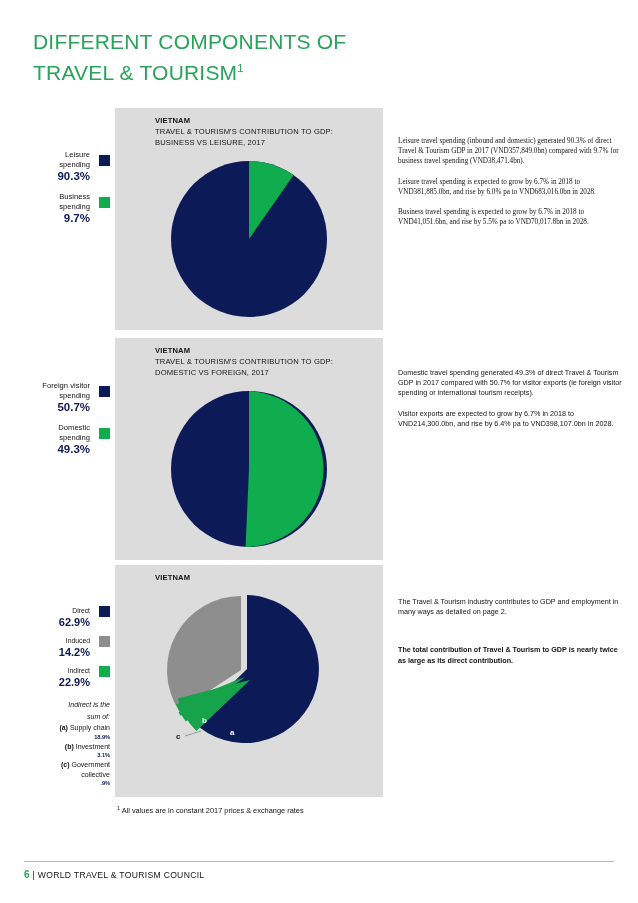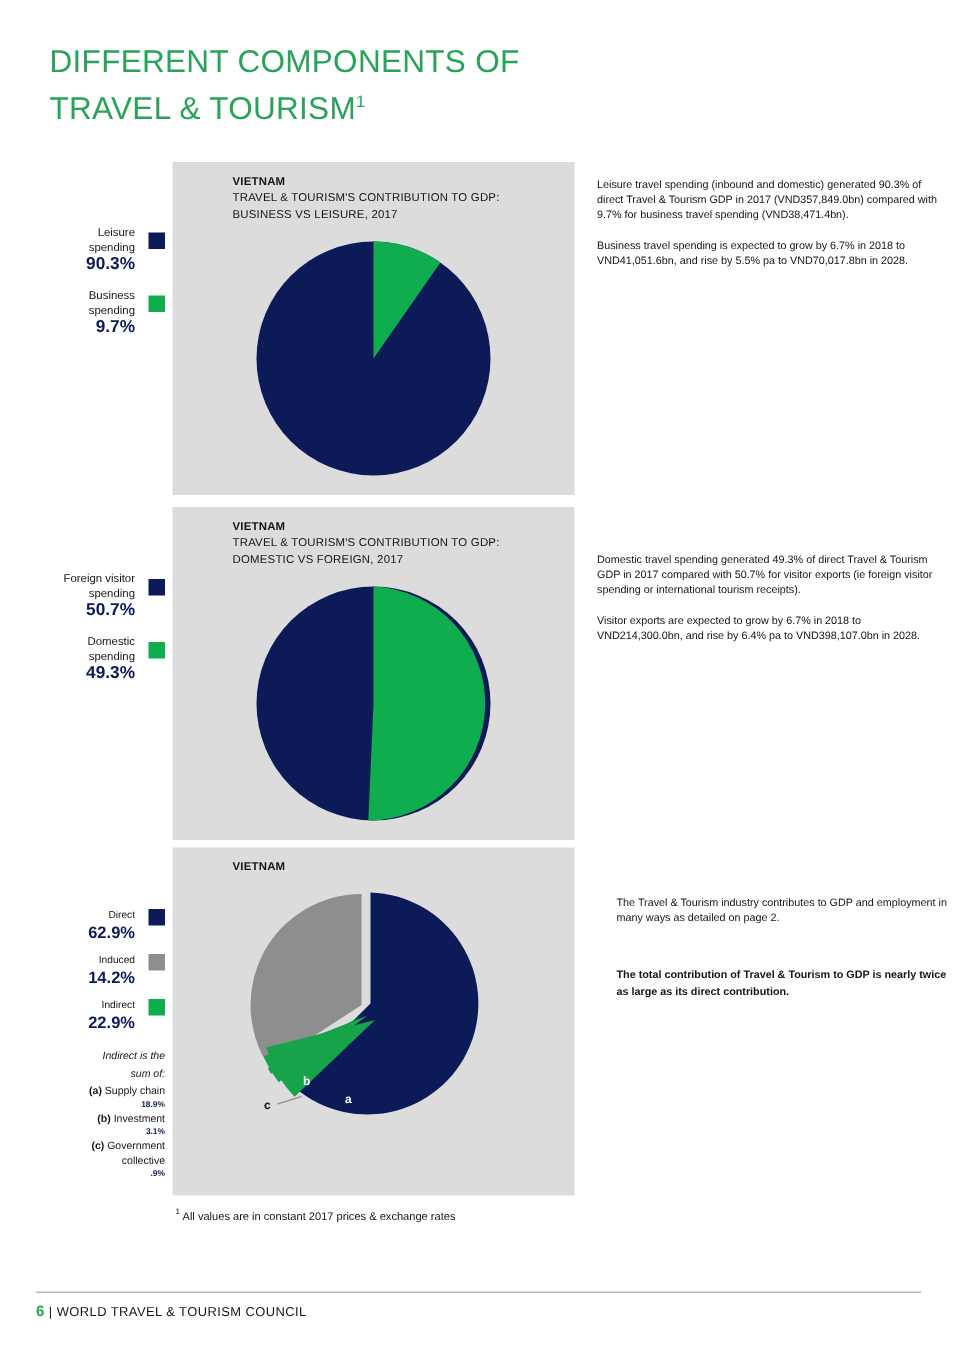--- a/index.html
+++ b/index.html
@@ -210,22 +210,23 @@
   </div>
   <div class="pie-wrap">
     <svg class="pie-svg" width="180" height="178" viewBox="0 0 180 178">
 
       <circle cx="90" cy="90" r="78" fill="#0c1a57"></circle>
       <path d="M 90 90 L 90 12 A 78 78 0 0 1 134.6 26.0 Z" fill="#0fad4e"></path>
     </svg>
   </div>
 </div>
 
-<div class="rtext" style="top:118px;">
+<div class="rtext" style="top:136px;font-family:Liberation Serif, serif;">
   <p>Leisure travel spending (inbound and domestic) generated 90.3% of direct Travel &amp; Tourism GDP in 2017 (VND357,849.0bn) compared with 9.7% for business travel spending (VND38,471.4bn).</p>
+  <p>Leisure travel spending is expected to grow by 6.7% in 2018 to VND381,885.0bn, and rise by 6.0% pa to VND683,016.0bn in 2028.</p>
   <p>Business travel spending is expected to grow by 6.7% in 2018 to VND41,051.6bn, and rise by 5.5% pa to VND70,017.8bn in 2028.</p>
 </div>
 
 <div class="legend" style="top:381px;">
   <div class="legend-row">
     <div class="legend-label">Foreign visitor</div>
     <div class="legend-label">spending</div>
     <div class="legend-value">50.7%</div>
     <span class="swatch sw-navy"></span>
   </div>
@@ -321,21 +322,21 @@
       </g>
 
       <path d="M 41 153 L 57 148" stroke="#9a9a9a" stroke-width="1" fill="none"></path>
       <text class="pie-label" x="86" y="152">a</text>
       <text class="pie-label" x="58" y="140">b</text>
       <text class="pie-label-dark" x="32" y="156">c</text>
     </svg>
   </div>
 </div>
 
-<div class="rtext" style="top:597px;margin-left:13px;">
+<div class="rtext" style="top:597px;">
   <p>The Travel &amp; Tourism industry contributes to GDP and employment in many ways as detailed on page 2.</p>
   <p style="margin-top:28px;" class="bold">The total contribution of Travel &amp; Tourism to GDP is nearly twice as large as its direct contribution.</p>
 </div>
 
 <div id="footnote">
   <span class="sup">1</span>
   <span>All values are in constant 2017 prices &amp; exchange rates</span>
 </div>
 
 <div id="footer-rule"></div>

